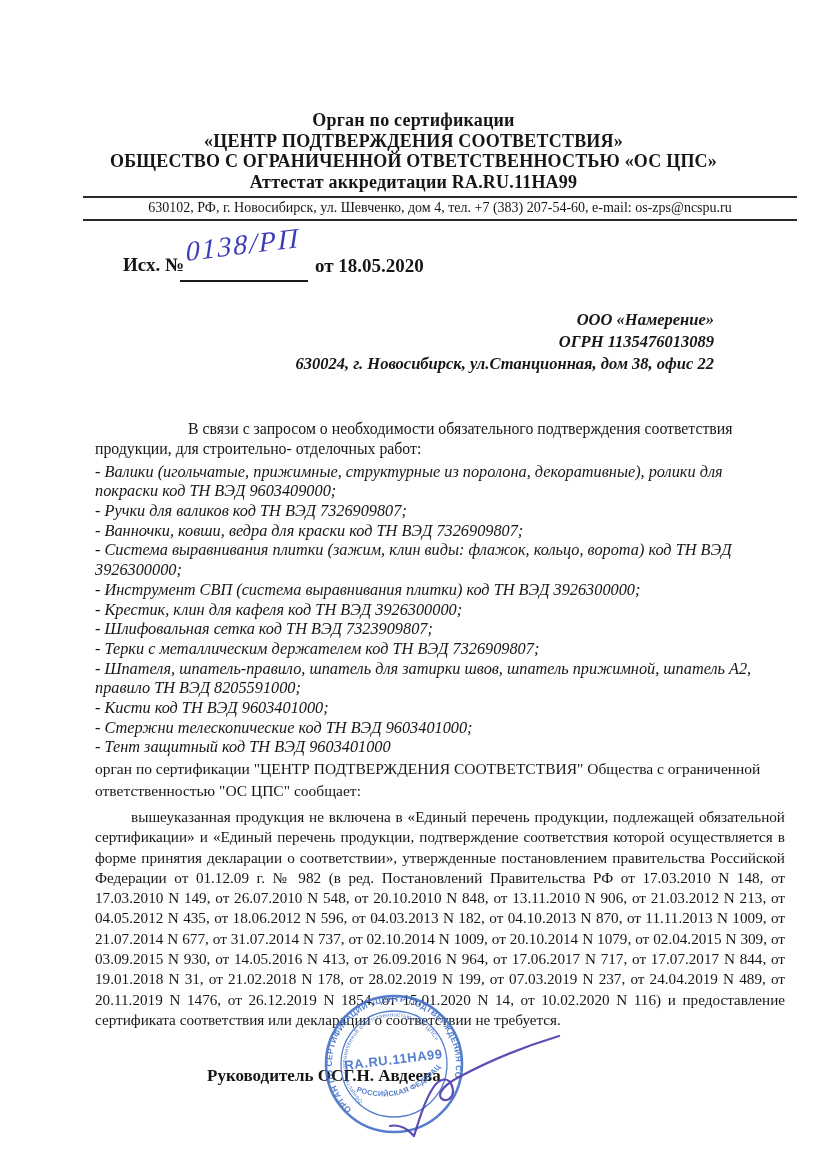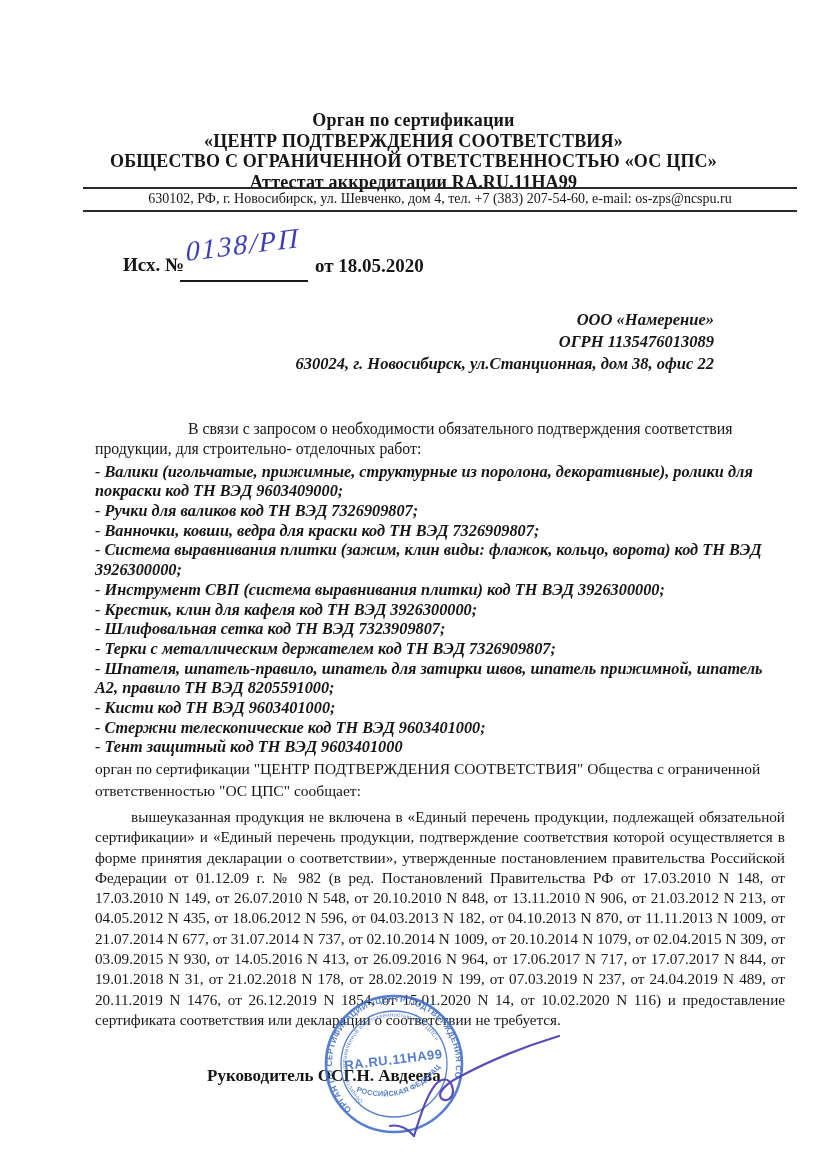--- a/index.html
+++ b/index.html
@@ -8,21 +8,21 @@
     width:827px;height:1169px;
     background:#ffffff;
     font-family:"Liberation Serif", serif;
     color:#161616;
     overflow:hidden;
   }
   
   .letterhead{position:absolute;top:110px;left:0;width:827px;text-align:center;}
   .lh-line{font-weight:bold;font-size:18px;line-height:20.5px;letter-spacing:.2px;white-space:nowrap;}
   .address-strip{
-    position:absolute;top:187px;left:83px;width:714px;
+    position:absolute;top:196px;left:83px;width:714px;
     border-top:2px solid #2a2a2a;border-bottom:2px solid #2a2a2a;
     text-align:center;font-size:14px;padding:2px 0 3px 0;white-space:nowrap;
   }
   
   .outgoing-label{position:absolute;left:123px;top:254px;font-weight:bold;font-size:19px;}
   .outgoing-underline{position:absolute;left:180px;top:266px;width:128px;height:14px;border-bottom:2px solid #1a1a1a;}
   .outgoing-number{
     position:absolute;left:186px;top:236px;
     font-size:28px;font-style:italic;color:#3c3cb8;
     transform:rotate(-7deg) skewX(-6deg);transform-origin:left bottom;
@@ -32,21 +32,21 @@
   
   .recipient{
     position:absolute;top:309px;right:113px;
     text-align:right;font-weight:bold;font-style:italic;
     font-size:16.5px;line-height:22px;white-space:nowrap;
   }
   
   .body-block{position:absolute;left:95px;top:419px;width:685px;}
   .intro{margin:0;font-size:15.8px;line-height:19.8px;text-indent:93px;}
   .items{margin-top:3px;}
-  .item{margin:0;font-weight:bold;font-style:italic;font-size:16.3px;line-height:19.7px;}
+  .item{margin:0;font-weight:normal;font-style:italic;font-size:16.3px;line-height:19.7px;}
   .statements{position:absolute;left:95px;top:758px;width:690px;}
   .statement-intro{margin:0;font-size:15.5px;line-height:21.5px;}
   .statement-main{margin:6px 0 0 0;font-size:15.2px;line-height:20.3px;text-align:justify;text-indent:36px;}
   
   .signature-row{position:absolute;left:207px;top:1066px;width:476px;display:flex;}
   .sig-title,.sig-name{font-weight:bold;font-size:17px;white-space:nowrap;}
   
   .overlay{position:absolute;left:0;top:0;width:827px;height:1169px;pointer-events:none;}
 </style>
 </head>

